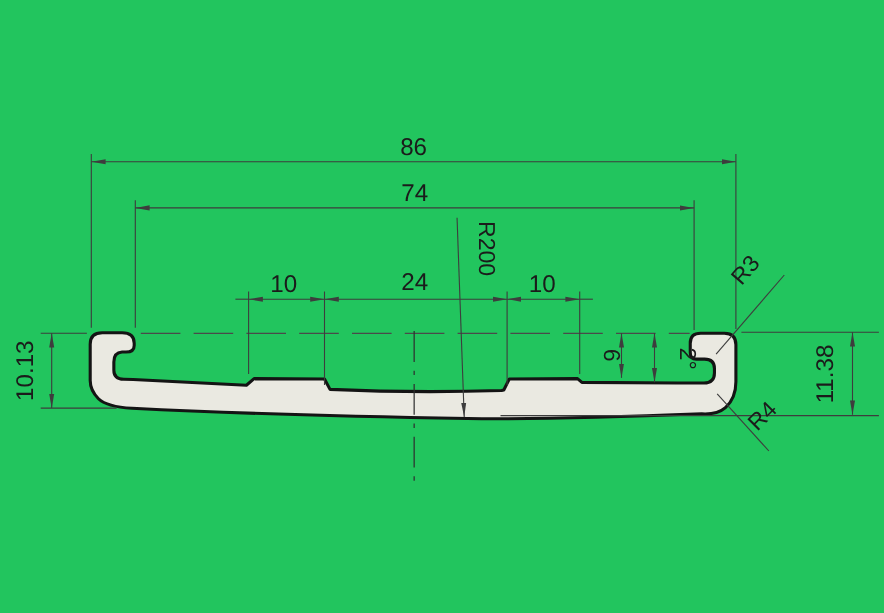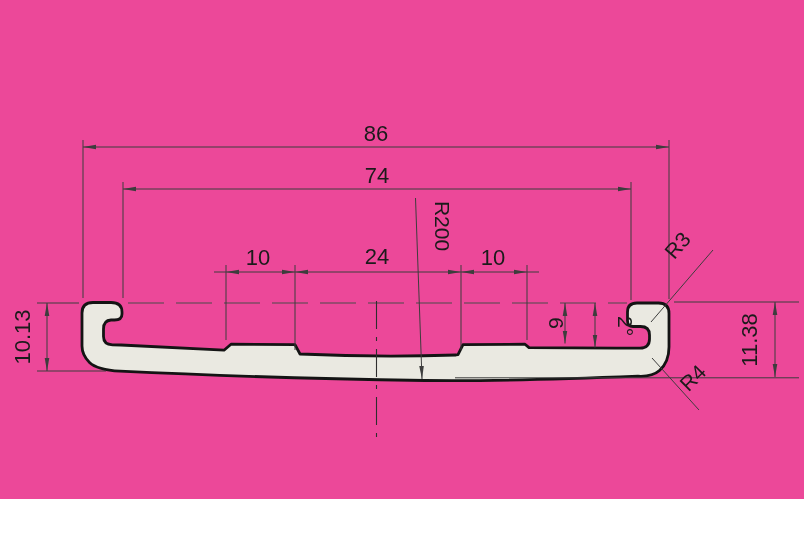--- a/index.html
+++ b/index.html
@@ -3,22 +3,22 @@
 <meta charset="utf-8">
 <style>
   html, body {
     margin: 0;
     padding: 0;
     background: #ffffff;
   }
   .stage {
     position: relative;
     width: 804px;
-    height: 499px;
-    background: #ec4899;
+    height: 557px;
+    background: #22c55e;
     overflow: hidden;
   }
   svg { display: block; }
   .outline {
     fill: #eae9e1;
     stroke: #141414;
     stroke-width: 2.8;
     stroke-linejoin: round;
     stroke-linecap: round;
   }

